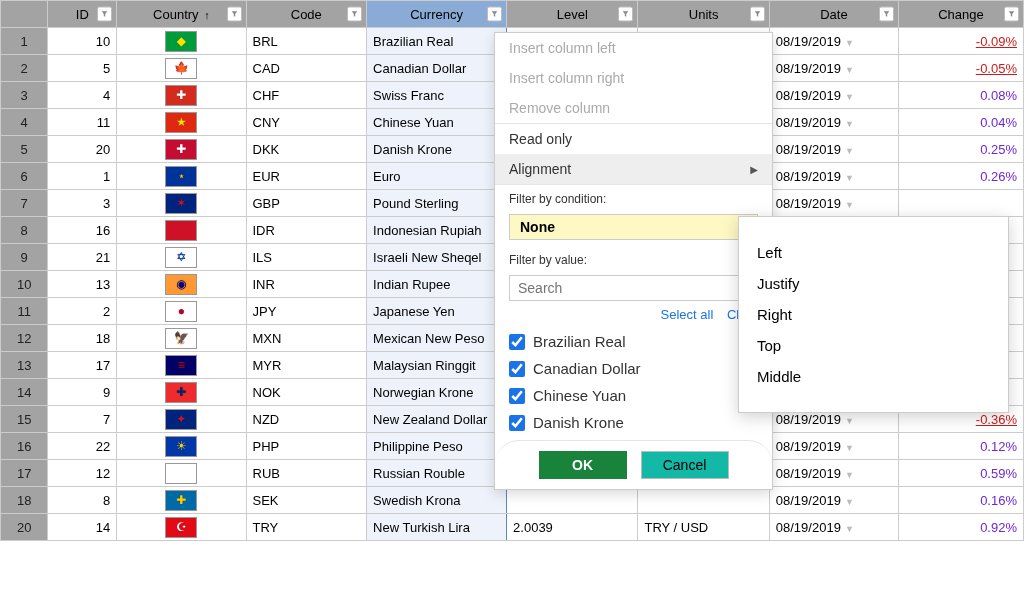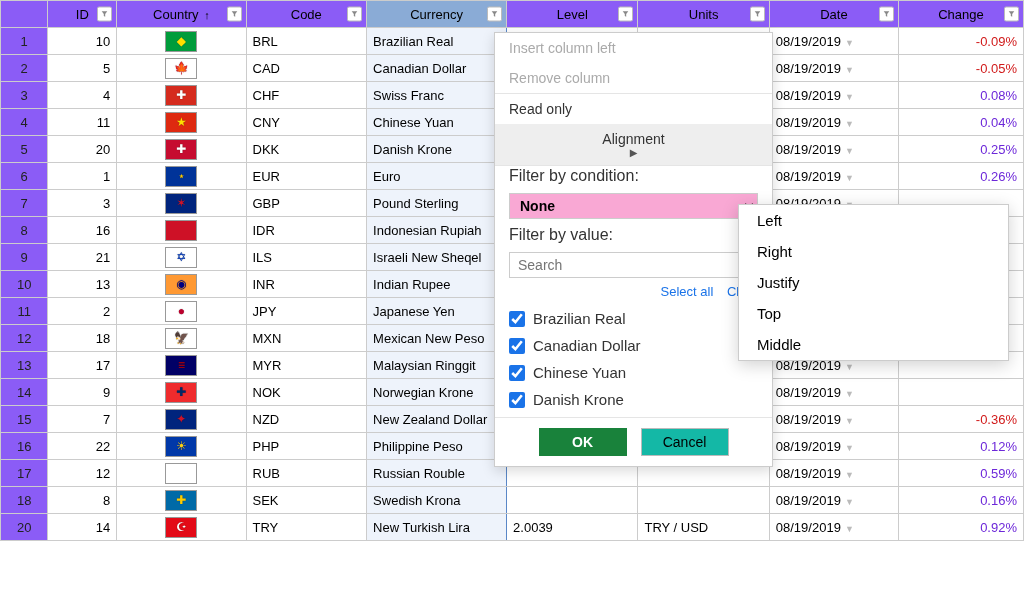--- a/index.html
+++ b/index.html
@@ -21,21 +21,21 @@
 .grid th, .grid td {
   border: 1px solid #ccc;
   height: 27px;
   padding: 0 6px;
   overflow: hidden;
   white-space: nowrap;
   text-overflow: ellipsis;
   vertical-align: middle;
 }
 .grid th {
-  background: #8b5cf6;
+  background: #a3a3a3;
   font-weight: 400;
   position: relative;
   text-align: center;
 }
 .grid th.row-head {
   width: 44px;
   color: #222;
 }
 .grid th.selected {
   background: #8aabd6;
@@ -91,21 +91,21 @@
   position: absolute;
   inset: 0;
   display: flex;
   align-items: center;
   justify-content: center;
   font-size: 12px;
   color: #fff;
   text-shadow: 0 0 1px rgba(0,0,0,.5);
 }
 .change-pos { color: #6d28d9; }
-.change-neg { color: #d11a1a; }
+.change-neg { color: #d11a1a; text-decoration: underline; }
 .date-caret {
   color: #bbb;
   font-size: 9px;
   margin-left: 4px;
 }
 .context-menu {
   position: absolute;
   left: 494px;
   top: 32px;
   width: 279px;
@@ -117,32 +117,32 @@
   color: #333;
 }
 .context-menu .item {
   padding: 7px 14px;
   cursor: default;
   display: flex;
   justify-content: space-between;
   align-items: center;
 }
 .context-menu .item.disabled { color: #aaa; }
-.context-menu .item.hover { background: #eee; flex-direction: column; }
+.context-menu .item.hover { background: #eee; }
 .context-menu .sep { height: 1px; background: #e5e5e5; margin: 0; }
 .context-menu .label-block {
-  padding: 1px 14px 4px;
+  padding: 7px 14px 4px;
   color: #333;
-  font-size: 16px;
+  font-size: 12px;
 }
 .context-menu select.filter-cond {
   margin: 4px 14px 6px;
   width: calc(100% - 28px);
   height: 26px;
-  background: #f9a8d4;
+  background: #fef9c3;
   border: 1px solid #ccc;
   font-size: 14px;
   font-weight: 700;
   padding: 0 6px;
 }
 .context-menu input.search {
   margin: 4px 14px 6px;
   width: calc(100% - 28px);
   height: 26px;
   border: 1px solid #ccc;
@@ -180,46 +180,47 @@
   height: 22px;
   border-radius: 4px;
   background: #bbb;
 }
 .context-menu .btn-row {
   border-top: 1px solid #e5e5e5;
   padding: 10px 14px;
   display: flex;
   gap: 14px;
   justify-content: center;
+  border-radius: 24px;
 }
 .context-menu .btn-row button {
   width: 88px;
   height: 28px;
   font-size: 14px;
   border: 1px solid #bbb;
   background: #14b8a6;
   cursor: pointer;
 }
 .context-menu .btn-row button.primary {
   background: #19823b;
   color: #fff;
   border-color: #19823b;
   font-weight: 700;
 }
 .submenu {
   position: absolute;
   left: 738px;
-  top: 204px;
+  top: 216px;
   width: 271px;
   background: #fff;
   border: 1px solid #ccc;
   box-shadow: 0 4px 16px rgba(0,0,0,.18);
   z-index: 11;
   font-size: 15px;
-  padding: 0 0;
+  padding: 20px 0;
 }
 .submenu .sitem {
   padding: 7px 18px;
   cursor: default;
 }
 .submenu .sitem.hover {
   background: #eee;
 }
 .submenu-caret { font-size: 10px; color: #555; }
 </style>
@@ -517,20 +518,21 @@
         <td>TRY / USD</td>
         <td>08/19/2019<span class="date-caret">▼</span></td>
         <td class="num-r change-pos">0.92%</td>
       </tr>
     </tbody>
 </table>
 
 <div class="context-menu">
   <div id="cm-disabled">
       <div class="item disabled">Insert column left</div>
+      <div class="item disabled">Insert column right</div>
       <div class="item disabled">Remove column</div>
     </div>
   <div class="sep"></div>
   <div id="cm-enabled">
       <div class="item">Read only</div>
     </div>
   <div class="item hover">
     <span>Alignment</span>
     <span class="submenu-caret">▶</span>
   </div>
@@ -565,17 +567,17 @@
       </div>
     </div>
   <div class="btn-row">
     <button class="primary">OK</button>
     <button>Cancel</button>
   </div>
 </div>
 
 <div class="submenu" id="submenu">
     <div class="sitem">Left</div>
+    <div class="sitem">Justify</div>
     <div class="sitem">Right</div>
-    <div class="sitem">Justify</div>
     <div class="sitem">Top</div>
     <div class="sitem">Middle</div>
   </div>
 
 </body></html>

